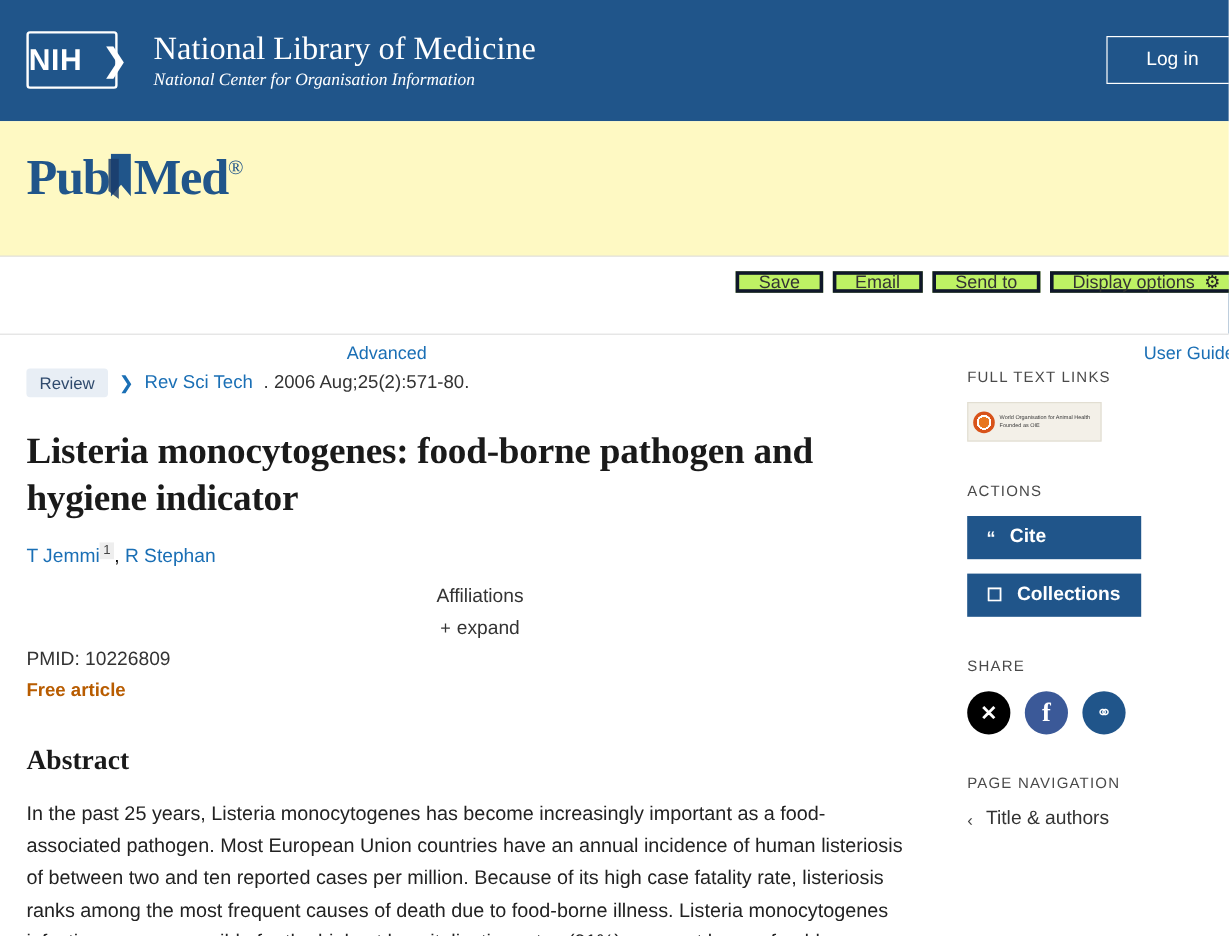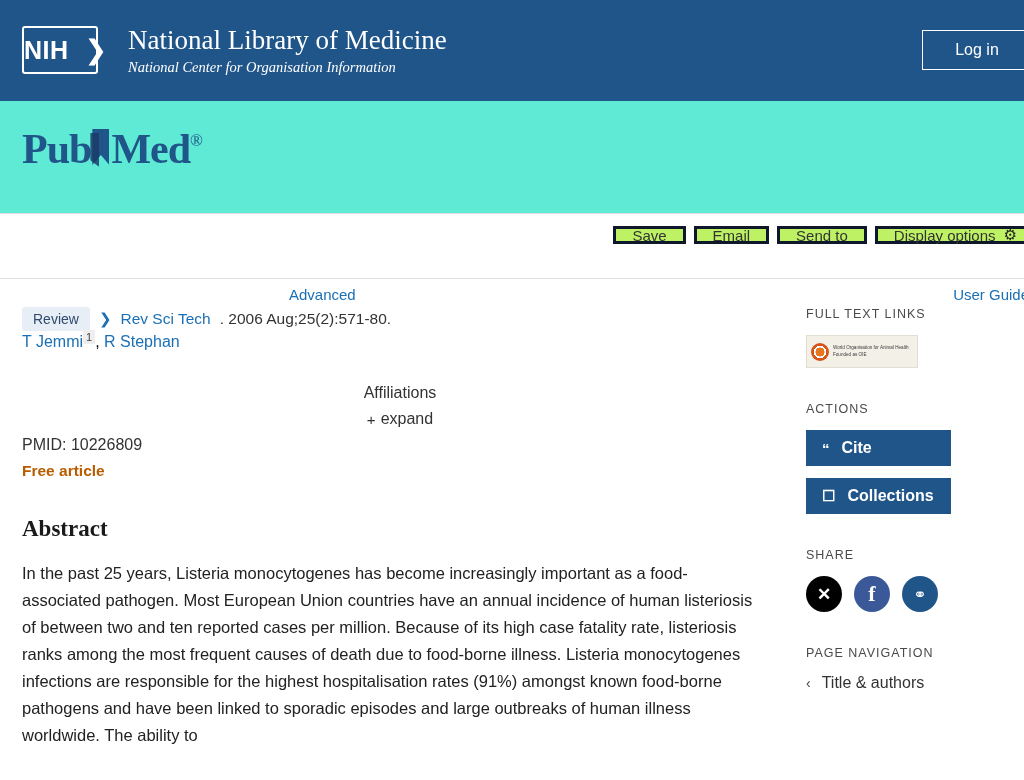--- a/index.html
+++ b/index.html
@@ -72,21 +72,21 @@
     border: 1px solid #ffffff;
     background: transparent;
     color: #ffffff;
     font-size: 16px;
     cursor: pointer;
     font-family: "Liberation Sans", sans-serif;
   }
 
   
   .pm-bar {
-    background: #5eead4;
+    background: #fef9c3;
     height: 113px;
     position: relative;
     border-bottom: 1px solid #dcdcdc;
   }
   .pm-logo {
     position: absolute;
     left: 22px;
     top: 24px;
     font-family: "Liberation Serif", serif;
     font-size: 42px;
@@ -239,21 +239,21 @@
     font-family: "Liberation Serif", serif;
     font-size: 31px;
     font-weight: bold;
     color: #1a1a1a;
     line-height: 1.25;
     margin: 26px 0 18px 0;
     letter-spacing: -0.2px;
   }
   .authors {
     font-size: 16px;
-    margin-bottom: 33px;
+    margin-bottom: 16px;
   }
   .authors a {
     color: #1a6fb5;
     text-decoration: none;
     cursor: pointer;
   }
   .authors sup {
     font-size: 11px;
     color: #444;
     background: #eee;
@@ -427,20 +427,21 @@
 
   <div class="article">
 
     <div class="crumbline">
       <span class="review-badge">Review</span>
       <span class="crumb-arrow">❯</span>
       <a class="journal">Rev Sci Tech</a>
         <span>. 2006 Aug;25(2):571-80.</span>
     </div>
 
+    <h1 class="title">Listeria monocytogenes: food-borne pathogen and hygiene indicator</h1>
 
     <div class="authors">
       <a>T Jemmi</a><sup>1</sup><span>, </span><a>R Stephan</a>
     </div>
 
     <div class="affil-row">
       <span>Affiliations</span>
       <span class="expand-link">
         <span class="plus">+</span>
         <span>expand</span>

